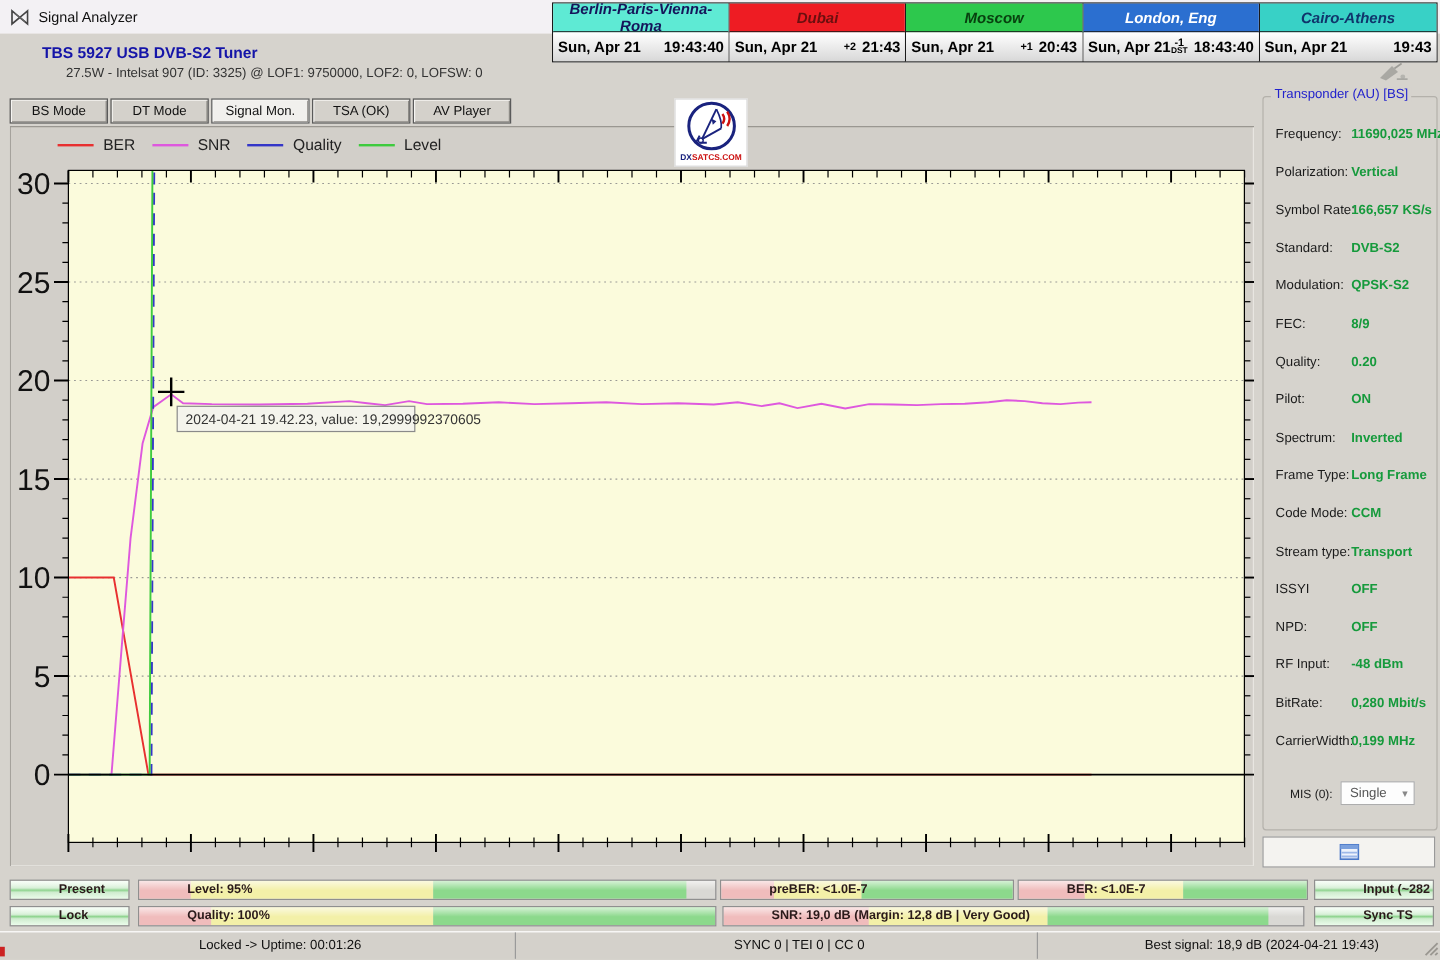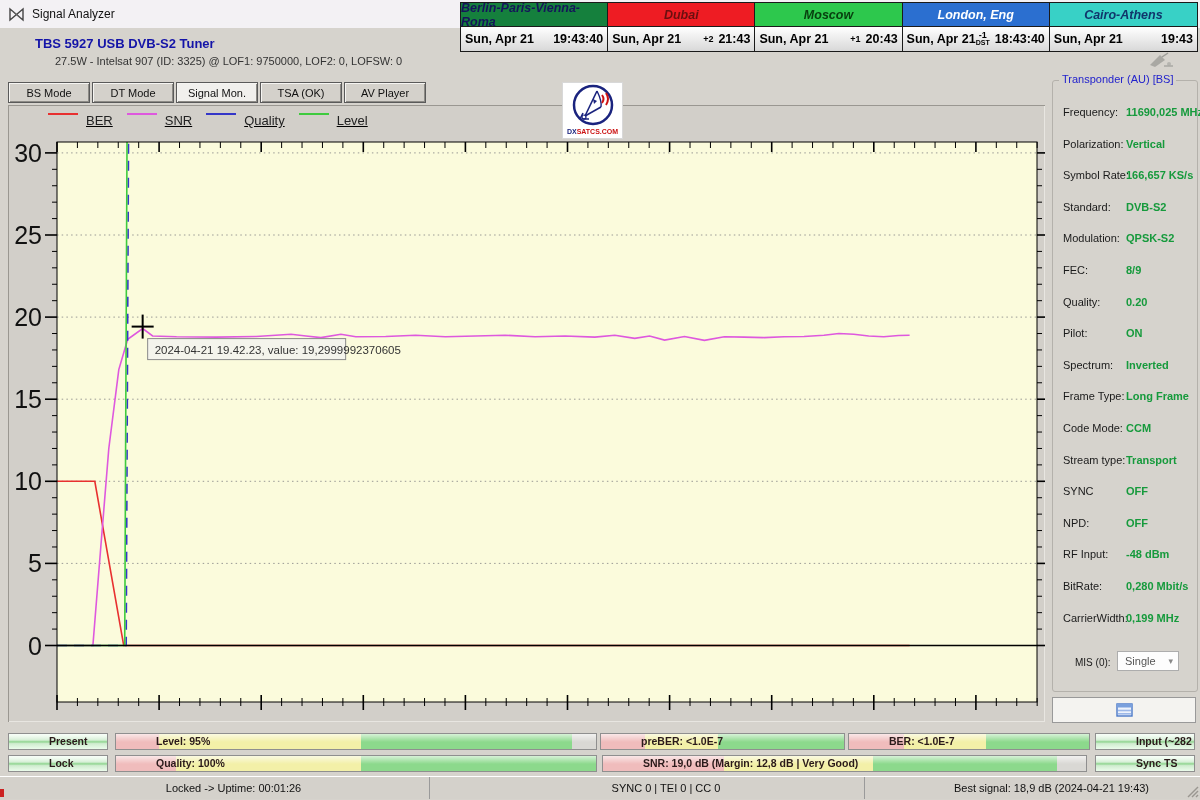--- a/index.html
+++ b/index.html
@@ -37,21 +37,21 @@
   .tab.active{background:#f1f0ed;}
   
   .logo{position:absolute;left:562px;top:82px;width:59px;height:55px;background:#fff;
         border:1px solid #d8d8d8;z-index:5;display:flex;flex-direction:column;align-items:center;}
   .logo-text{font-size:7px;font-weight:bold;letter-spacing:0px;color:#cc1111;line-height:9px;}
   .logo-text b{color:#1a237e;}
   
   .chart-panel{position:absolute;left:8px;top:105px;width:1037px;height:617px;background:#d2cfc9;
                box-shadow:inset 1px 1px 0 #9a9791,inset -1px -1px 0 #e8e6e1;}
   .legend{position:absolute;left:40px;top:8px;display:flex;align-items:center;gap:14px;}
-  .legend-item{display:flex;gap:8px;text-decoration:underline;}
+  .legend-item{display:flex;align-items:center;gap:8px;}
   .legend-line{width:30px;height:0;border-top:2px solid #000;}
   .legend-label{font-size:13px;color:#222;}
   #chart{position:absolute;left:0;top:0;}
   
   .group{position:absolute;left:1052px;top:80px;width:144px;height:610px;
          border:1px solid #b4b1ab;border-radius:3px;}
   .group-title{position:absolute;left:6px;top:-8px;background:#d6d3cd;padding:0 3px;
                font-size:11px;color:#2222cc;}
   .fieldrow{position:absolute;left:0;width:100%;}
   .flabel{position:absolute;left:10px;font-size:11px;color:#1a1a1a;white-space:nowrap;}
@@ -91,21 +91,21 @@
         <path d="M1 2 L7.5 7.5 L1 13 Z" fill="none" stroke="#444" stroke-width="1.4"></path>
         <path d="M14 2 L7.5 7.5 L14 13 Z" fill="none" stroke="#444" stroke-width="1.4"></path>
         <line x1="3" y1="4" x2="12" y2="11" stroke="#666" stroke-width="1"></line>
       </svg>
     </span>
     <span class="title-text">Signal Analyzer</span>
   </div>
 
   <div class="clocks" id="clocks">
       <div class="clock-col">
-        <div class="clock-head" style="background: #15803d; color: rgb(21, 21, 90);">Berlin-Paris-Vienna-Roma</div>
+        <div class="clock-head" style="background: #5eead4; color: rgb(21, 21, 90); text-align: center;">Berlin-Paris-Vienna-Roma</div>
         <div class="clock-time">
           <span class="clock-date">Sun, Apr 21</span>
           <span class="clock-sp"></span>
           <span class="clock-hms">19:43:40</span>
         </div>
       </div>
       <div class="clock-col">
         <div class="clock-head" style="background: rgb(238, 28, 35); color: rgb(107, 15, 15);">Dubai</div>
         <div class="clock-time">
           <span class="clock-date">Sun, Apr 21</span>
@@ -443,21 +443,21 @@
         </div>
         <div class="fieldrow" style="top: 341px;">
           <span class="flabel">Code Mode:</span>
           <span class="fvalue">CCM</span>
         </div>
         <div class="fieldrow" style="top: 372.6px;">
           <span class="flabel">Stream type:</span>
           <span class="fvalue">Transport</span>
         </div>
         <div class="fieldrow" style="top: 404.2px;">
-          <span class="flabel">SYNC</span>
+          <span class="flabel">ISSYI</span>
           <span class="fvalue">OFF</span>
         </div>
         <div class="fieldrow" style="top: 435.8px;">
           <span class="flabel">NPD:</span>
           <span class="fvalue">OFF</span>
         </div>
         <div class="fieldrow" style="top: 467.4px;">
           <span class="flabel">RF Input:</span>
           <span class="fvalue">-48 dBm</span>
         </div>

